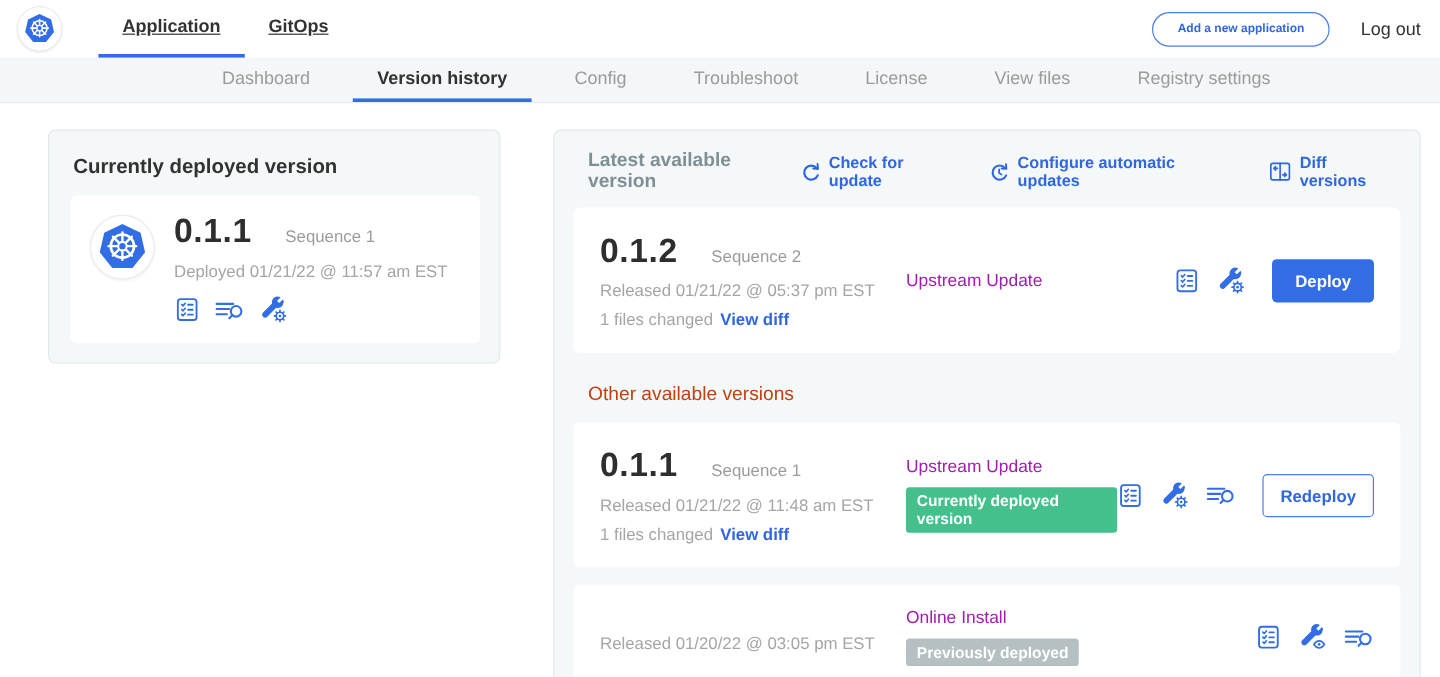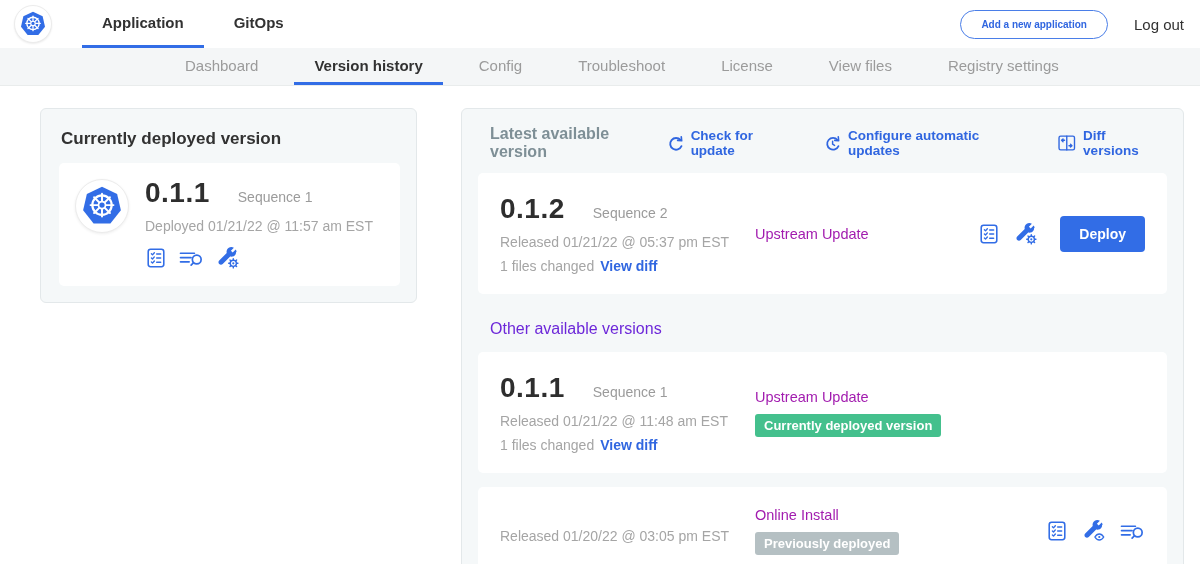--- a/index.html
+++ b/index.html
@@ -1,21 +1,21 @@
 <!DOCTYPE html>
 <html><head>
 <meta charset="utf-8">
 <style>
   * { margin:0; padding:0; box-sizing:border-box; }
   html,body { width:1200px; height:564px; background:#fff; font-family:"Liberation Sans", sans-serif; color:#323232; overflow:hidden; }
 
   
   .topbar { height:48px; display:flex; align-items:stretch; padding:0 16px 0 14px; background:#fff; }
   .logo-circle { width:38px; height:38px; border-radius:50%; background:#fff; border:1px solid #ececec; box-shadow:0 1px 2px rgba(0,0,0,.08); display:flex; align-items:center; justify-content:center; align-self:center; margin-right:30px; }
-  .top-tabs { display:flex; align-items:stretch; gap:10px; }
+  .top-tabs { display:flex; align-items:stretch; gap:0;text-decoration:underline; }
   .top-tab { display:flex; align-items:center; padding:0 20px; font-size:15px; font-weight:700; color:#323232; cursor:pointer; border-bottom:3px solid transparent; }
   .top-tab.active { border-bottom-color:#326de6; }
   .topbar-right { margin-left:auto; display:flex; align-items:center; gap:26px; }
   .pill-btn { border:1px solid #4a7ee8; color:#3066e0; background:#fff; font-weight:700; font-size:10px; padding:8px 20px; border-radius:18px; cursor:pointer; font-family:inherit; }
   .logout { font-size:15px; color:#323232; cursor:pointer; }
 
   
   .subnav { height:38px; background:#f4f6f7; border-bottom:1px solid #e9ecec; display:flex; align-items:stretch; padding-left:165px; gap:16px; }
   .sub-tab { display:flex; align-items:center; padding:0 20px; font-size:15px; color:#9b9b9b; cursor:pointer; border-bottom:3px solid transparent; }
   .sub-tab.active { color:#323232; font-weight:700; border-bottom-color:#326de6; }
@@ -49,21 +49,21 @@
   .files-line { font-size:14px; color:#a5a5a5; margin-top:8px; }
   .view-diff { color:#3066e0; font-weight:700; margin-left:6px; cursor:pointer; }
   .vc-mid { flex:1; display:flex; flex-direction:column; justify-content:center; gap:9px; }
   .type-label { font-size:14.5px; font-weight:400; color:#a21caf; }
   .badge { display:inline-block; width:fit-content; color:#fff; font-size:13px; font-weight:700; padding:4px 9px; border-radius:3px; }
   .badge.green { background:#44c08d; }
   .badge.gray { background:#b5c0c3; }
   .vc-right { display:flex; align-items:center; gap:14px; }
   .btn-primary { background:#326de6; color:#fff; border:none; font-weight:700; font-size:14px; padding:10px 19px; border-radius:4px; cursor:pointer; margin-left:8px; font-family:inherit; }
   .btn-outline { background:#fff; color:#3066e0; border:1px solid #4a7ee8; font-weight:700; font-size:14px; padding:9px 14px; border-radius:4px; cursor:pointer; margin-left:8px; font-family:inherit; }
-  .section-title { font-size:16px; font-weight:500; color:#6d28d9; margin:24px 0 14px 12px; }
+  .section-title { font-size:16px; font-weight:500; color:#c2410c; margin:24px 0 14px 12px; }
   .stack > .version-card { margin-bottom:0; }
   .stack .version-card:not(:last-child) { margin-bottom:14px; }
 </style>
 </head>
 <body>
 
 <svg width="0" height="0" style="position:absolute">
   <defs>
     <g id="i-k8s">
       <polygon points="50,6 84.4,22.6 92.9,59.8 69.1,89.6 30.9,89.6 7.1,59.8 15.6,22.6" fill="#326de6"></polygon>
@@ -267,20 +267,39 @@
           </div>
           <div class="muted-line">Released 01/21/22 @ 11:48 am EST</div>
           <div class="files-line">
             <span>1 files changed</span><span class="view-diff">View diff</span>
           </div>
         </div>
         <div class="vc-mid">
           <span class="type-label">Upstream Update</span>
           <span class="badge green">Currently deployed version</span>
         </div>
+        <div class="vc-right">
+          <span class="icon-btn">
+              <svg width="22" height="22" viewBox="0 0 24 24">
+                <use href="#i-preflight"></use>
+              </svg>
+            </span>
+          <span class="icon-btn">
+              <svg width="24" height="24" viewBox="0 0 24 24">
+                <use href="#i-wrench"></use>
+                <use href="#i-gear" transform="translate(17.3,17.3)"></use>
+              </svg>
+            </span>
+          <span class="icon-btn">
+              <svg width="25" height="21" viewBox="0 0 26 22">
+                <use href="#i-logs"></use>
+              </svg>
+            </span>
+          <button class="btn-outline">Redeploy</button>
+        </div>
       </div>
 
       <div class="version-card">
         <div class="vc-left">
           <div class="muted-line">Released 01/20/22 @ 03:05 pm EST</div>
         </div>
         <div class="vc-mid">
           <span class="type-label">Online Install</span>
           <span class="badge gray">Previously deployed</span>
         </div>

